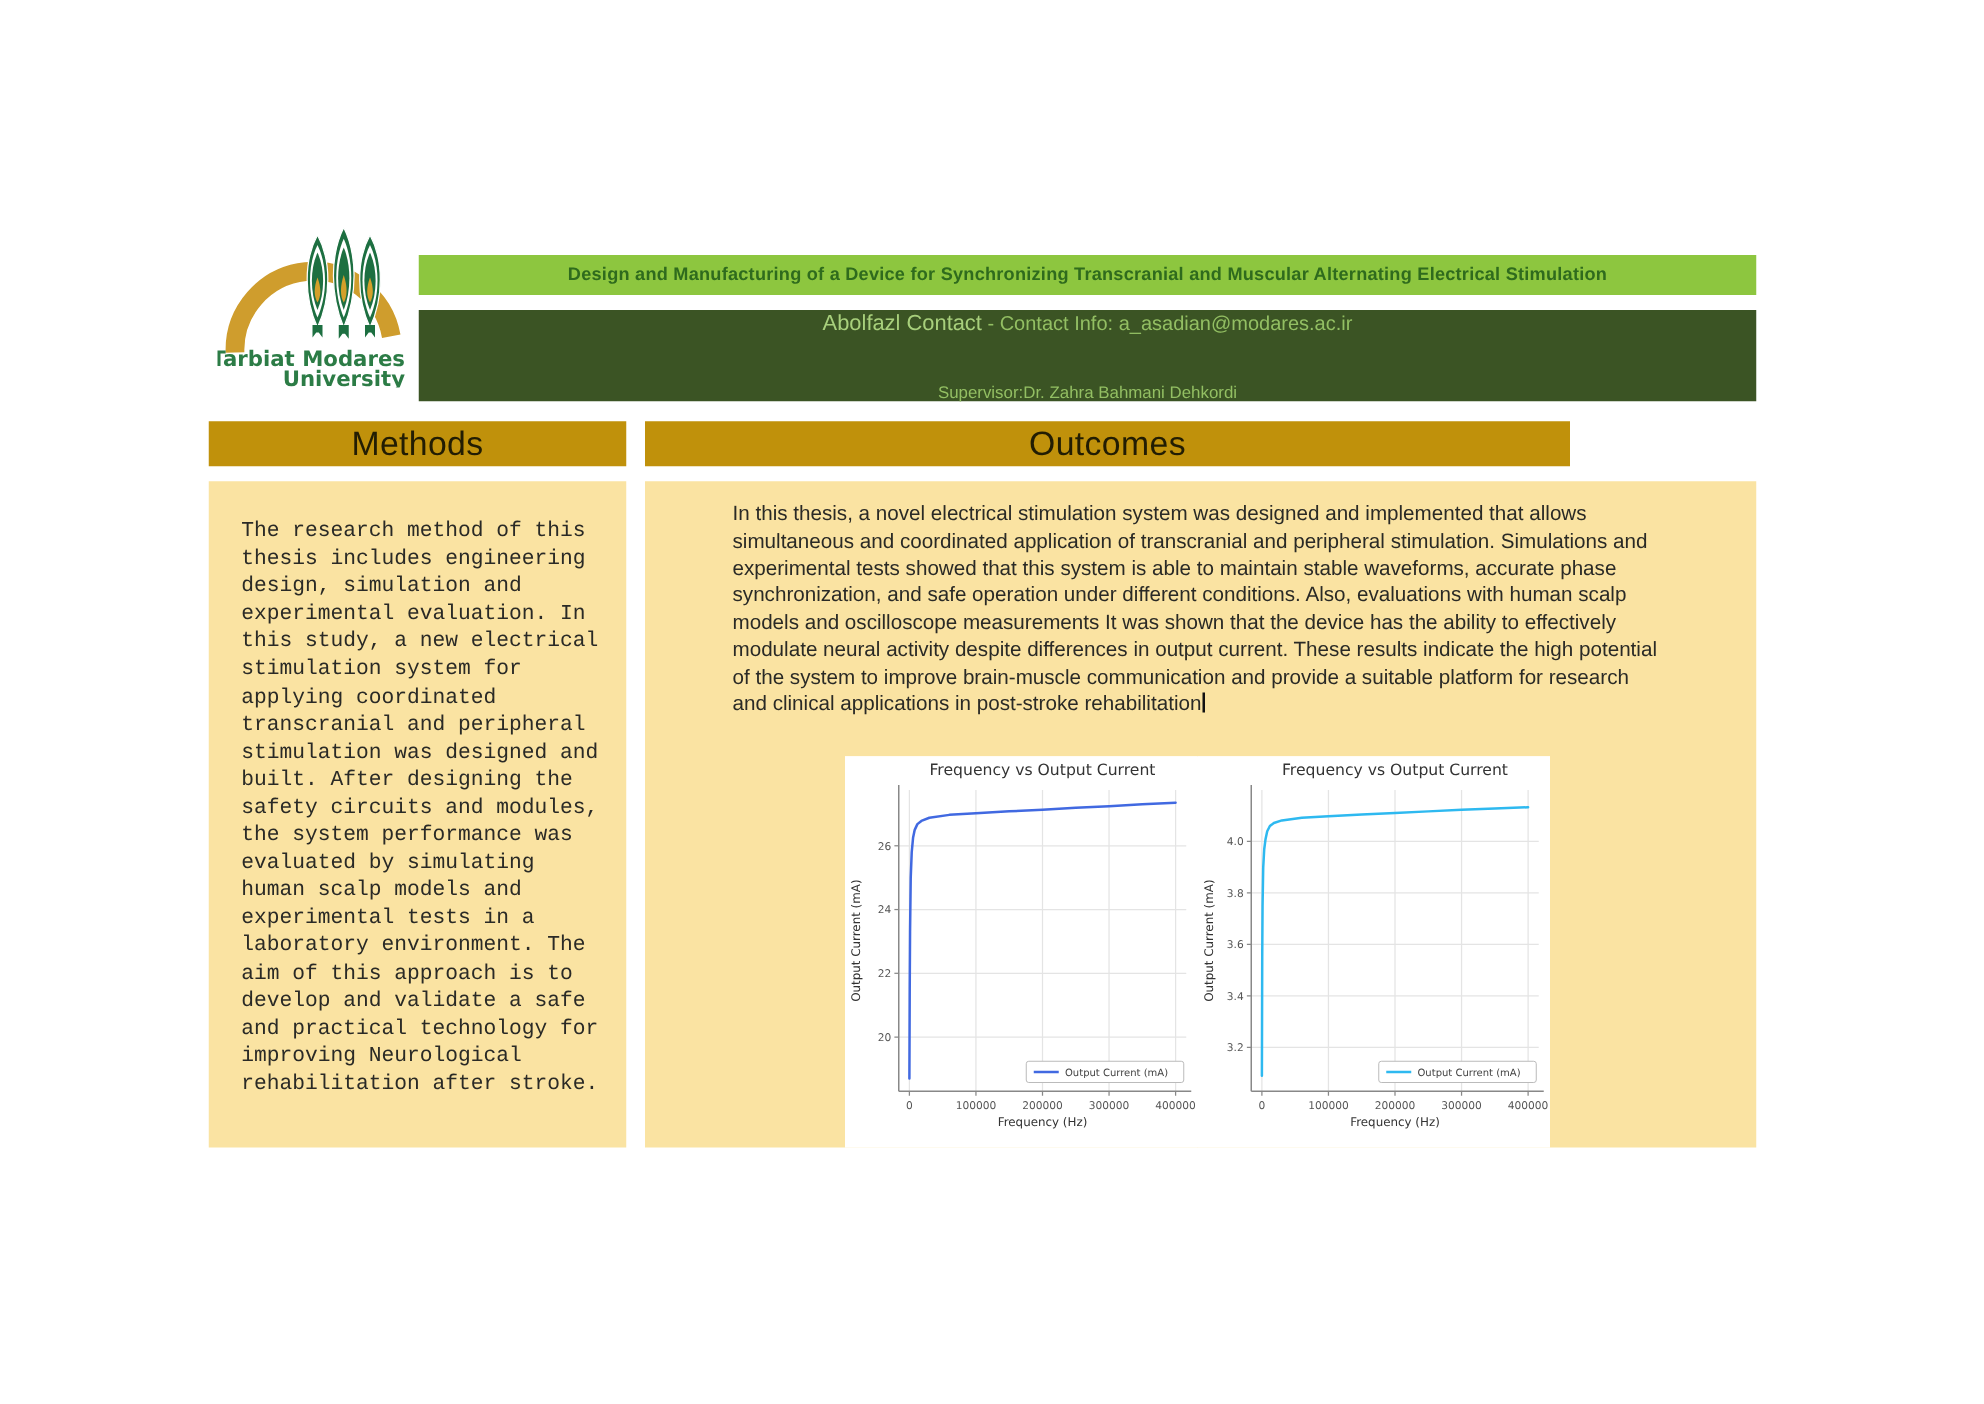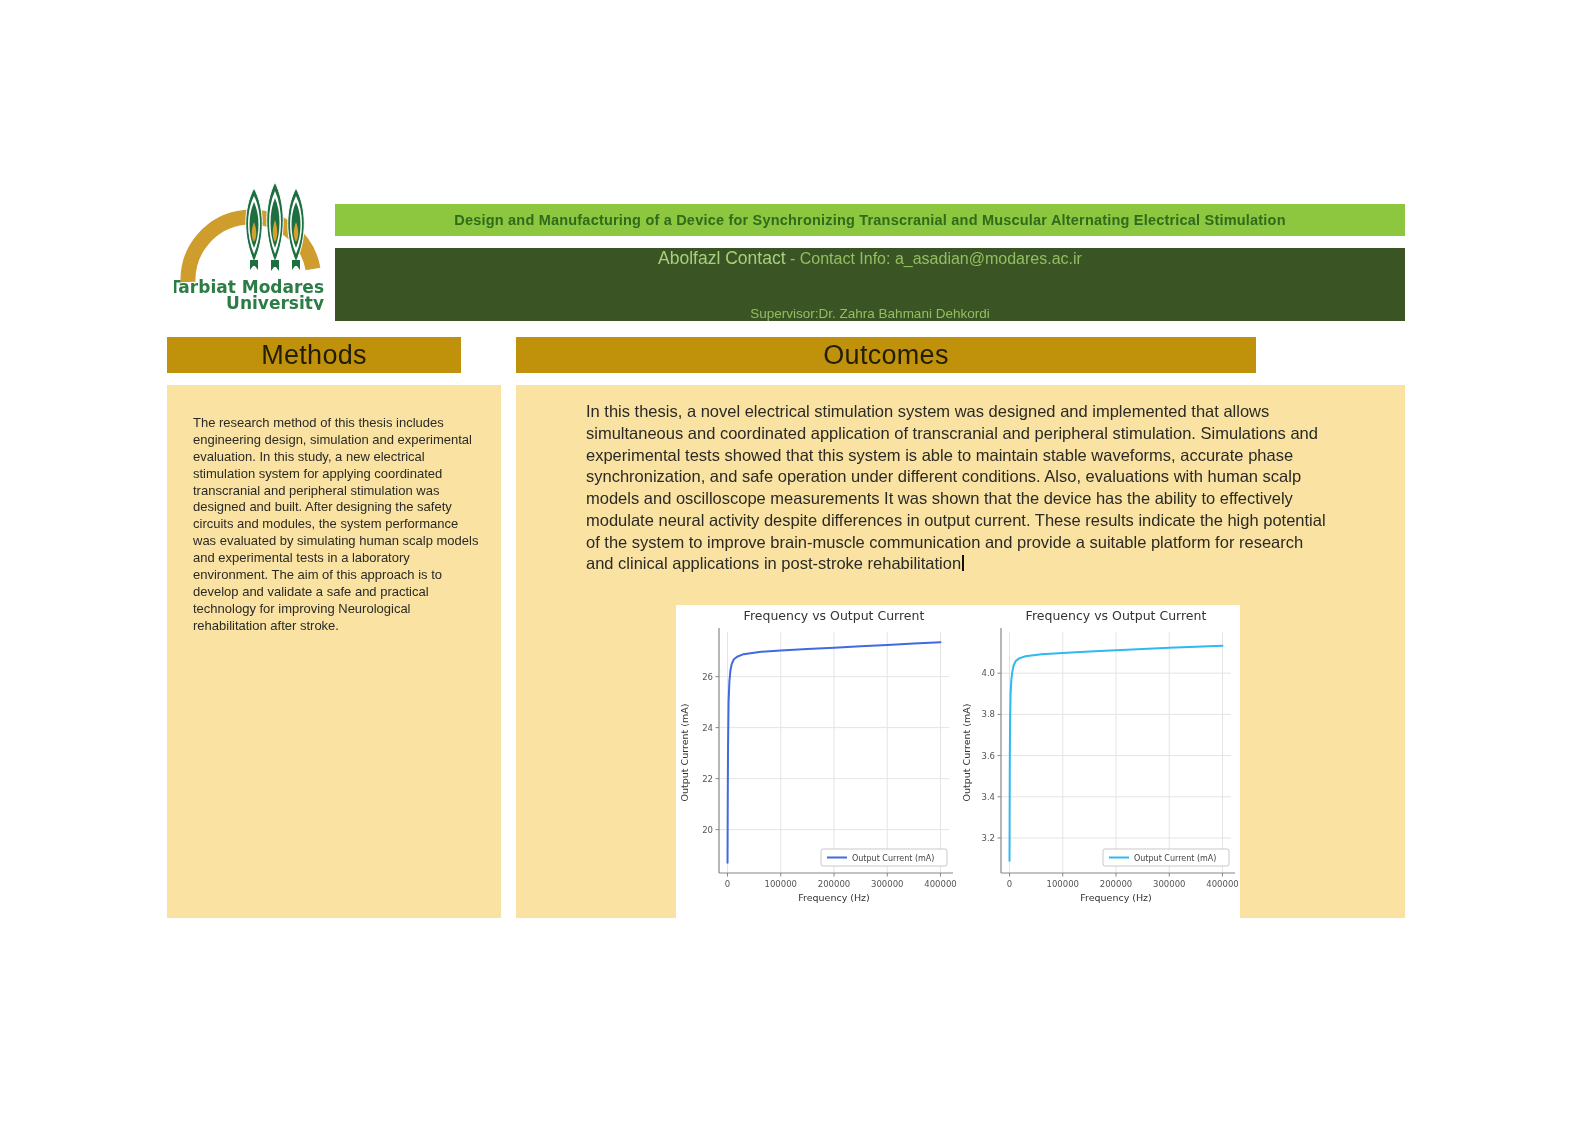--- a/index.html
+++ b/index.html
@@ -28,28 +28,28 @@
   .author-contact { font-size:16px; color:#93bf63; }
   .supervisor-line { font-size:13.5px; color:#93bf63;margin-top:28px; }
   
   .sec-header {
     position:absolute; top:337px; height:36px; background:#c0910b;
     display:flex; align-items:center; justify-content:center;
   }
   .sec-header .h {
     font-size:27px; font-weight:400; color:#221d03; letter-spacing:.3px;
   }
-  .methods-header  { left:167px; width:294px; }
+  .methods-header  { left:167px; width:334px; }
   .outcomes-header { left:516px; width:740px; }
   
   .panel { position:absolute; top:385px; height:533px; background:#fae3a2; }
   .methods-panel  { left:167px; width:334px; }
   .outcomes-panel { left:516px; width:889px; }
   .methods-body {
-    padding:30px 22px 0 26px; font-size:13px; line-height:1.30; color:#2a2a26;
+    padding:30px 22px 0 26px; font-size:17px; line-height:1.30; color:#2a2a26;font-family:Liberation Mono, monospace;
   }
   .outcomes-body {
     padding:16px 76px 0 70px; font-size:16.5px; line-height:1.32; color:#2a2a26;
   }
   .caret {
     display:inline-block; width:1.5px; height:16px; background:#111;
     vertical-align:-2px; margin-left:1px;
   }
   
   .chart-box {

